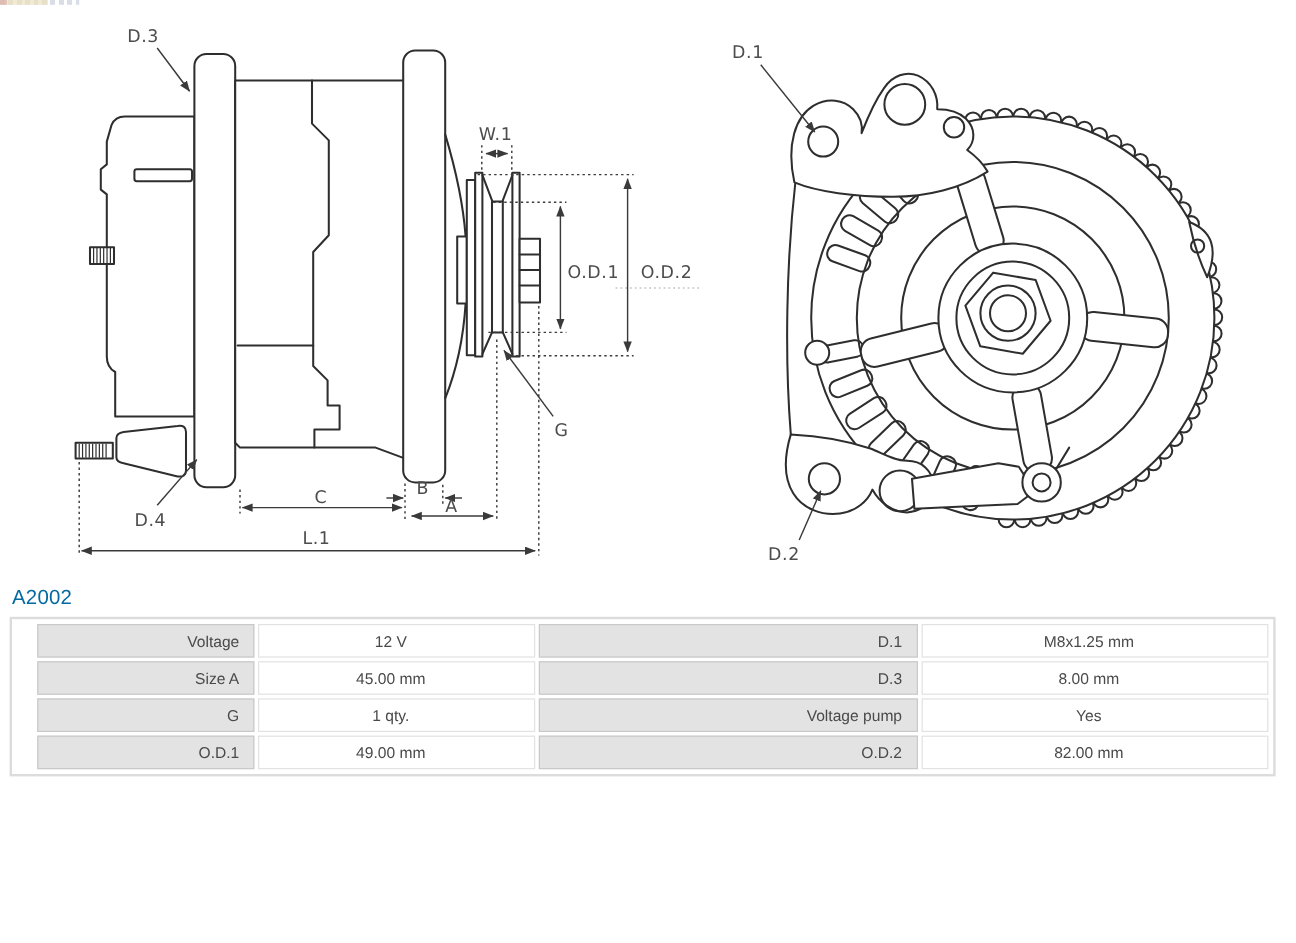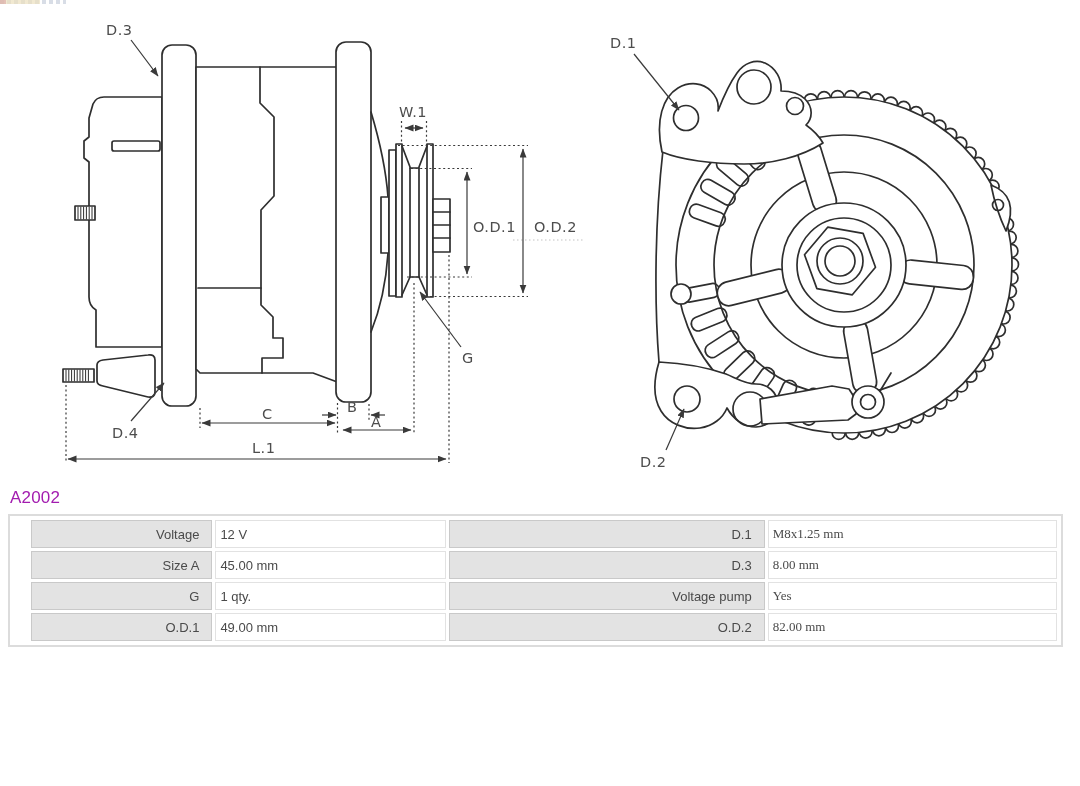--- a/index.html
+++ b/index.html
@@ -10,31 +10,31 @@
     background:
       linear-gradient(90deg, rgba(216,160,160,.55) 0 6px, rgba(0,0,0,0) 6px),
       linear-gradient(90deg, rgba(236,224,190,.7) 26px, rgba(236,224,190,.7) 40px, rgba(0,0,0,0) 40px),
       repeating-linear-gradient(90deg,#d8dde6 0 4px,#ffffff 4px 7px);
   }
   
   .diagram-wrap{position:absolute;left:0;top:0;width:1080px;height:486px;}
   svg text{font-family:"DejaVu Sans","Liberation Sans",sans-serif;font-size:14.5px;
            fill:#4d4d4d;letter-spacing:.5px;}
   
-  .code-title{position:absolute;left:10px;top:488px;font-size:17px;color:#a21caf;
+  .code-title{position:absolute;left:10px;top:488px;font-size:17px;color:#0369a1;
               font-weight:500;letter-spacing:.2px;}
   
   .table-wrap{position:absolute;left:8px;top:514px;width:1049px;
               border:2px solid #dcdcdc;padding:1px;background:#fff;}
   table.spec{width:100%;border-collapse:separate;border-spacing:3px;table-layout:fixed;padding-left:17px;}
   table.spec td{height:26px;font-size:13px;color:#4a4a4a;vertical-align:middle;
                 white-space:nowrap;overflow:hidden;}
   td.lbl{background:#e3e3e3;border:1px solid #c9c9c9;text-align:right;padding:0 12px 0 4px;}
-  td.val{background:#ffffff;border:1px solid #e2e2e2;text-align:left;padding:0 14px 0 4px;}
-  .w1{width:17.4%;} .w2{width:22.4%;} .w3{width:31.6%;} .w4{width:28.6%;font-family:Liberation Serif, serif;}
+  td.val{background:#ffffff;border:1px solid #e2e2e2;text-align:center;padding:0 14px 0 4px;}
+  .w1{width:17.4%;} .w2{width:22.4%;} .w3{width:31.6%;} .w4{width:28.6%;}
 </style>
 </head>
 <body>
 
 <div class="logo-strip"></div>
 
 <div class="diagram-wrap">
 <svg width="1080" height="486" viewBox="0 0 1080 486">
   <defs>
     <marker id="ah" markerWidth="10" markerHeight="8" refX="8.5" refY="3.5" orient="auto-start-reverse" markerUnits="userSpaceOnUse">

